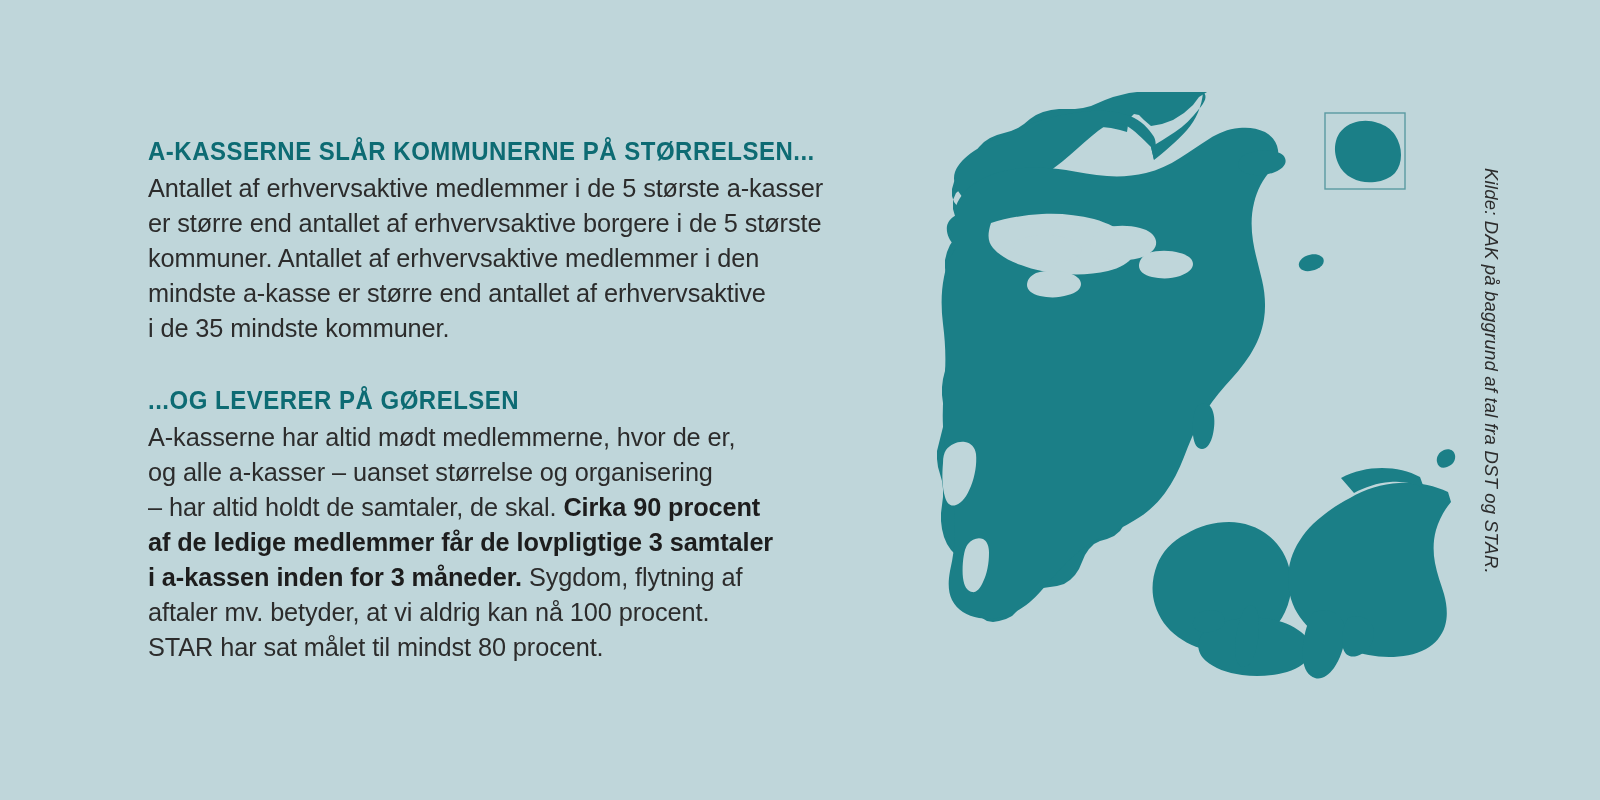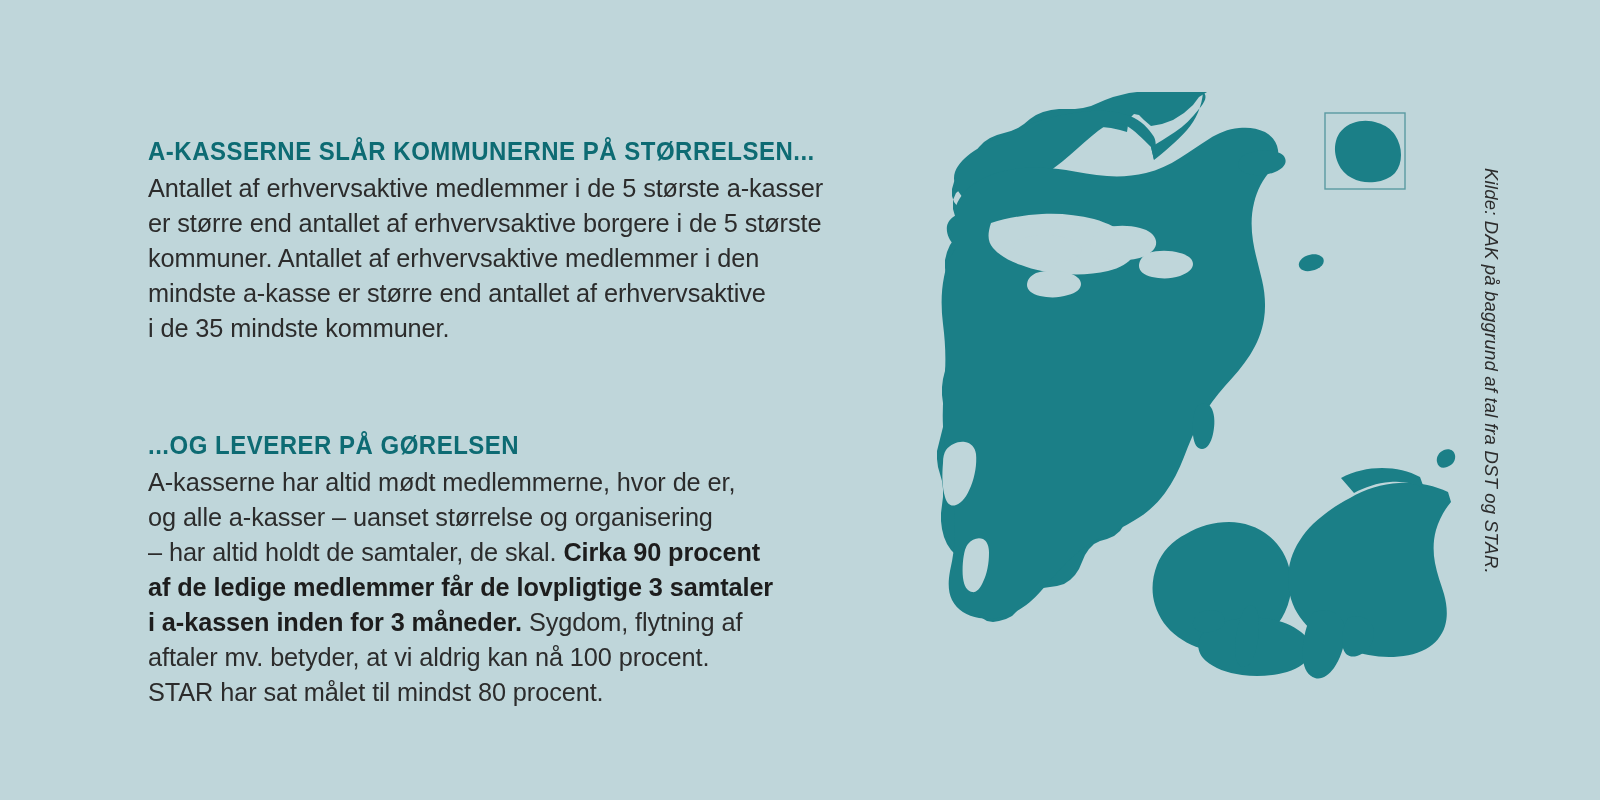--- a/index.html
+++ b/index.html
@@ -25,21 +25,21 @@
 
   
   .text-column {
     position: absolute;
     left: 148px;
     top: 136px;
     width: 760px;
   }
 
   .block { margin: 0; }
-  .block + .block { margin-top: 84px; }
+  .block + .block { margin-top: 39px; }
 
   .section-heading {
     margin: 0 0 4px 0;
     color: #0d6b73;
     font-family: "Liberation Sans Narrow", "Liberation Sans", sans-serif;
     font-size: 25.5px;
     font-weight: 700;
     letter-spacing: 0.55px;
     line-height: 1.22;
     text-transform: uppercase;

